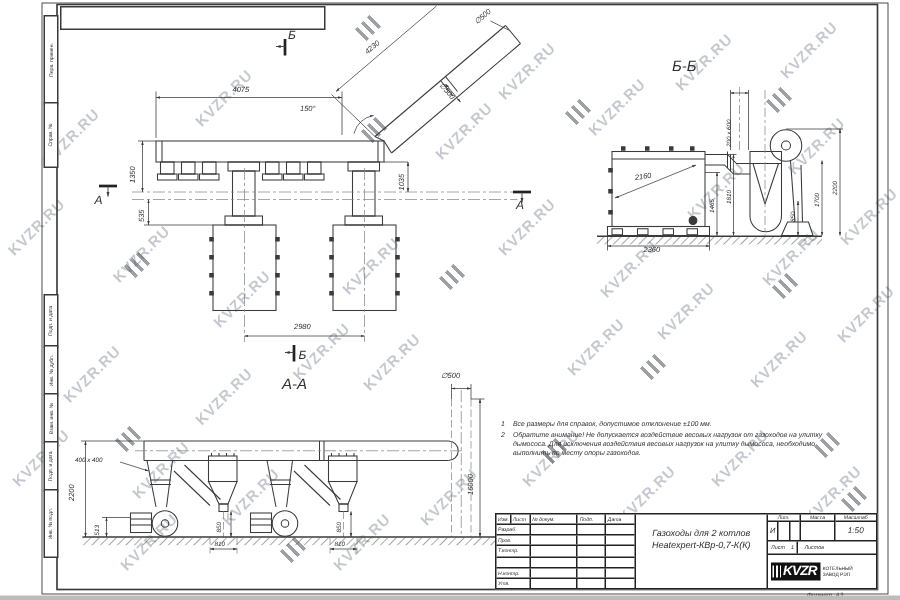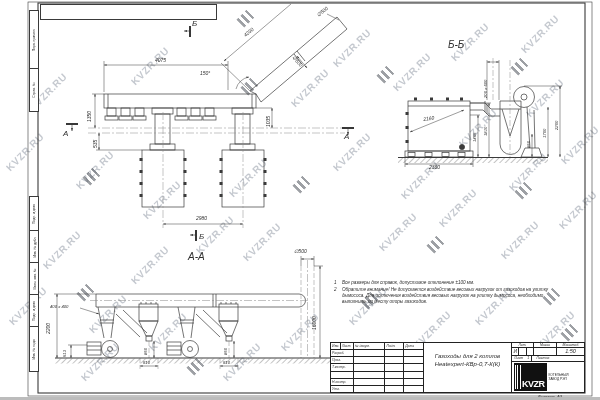--- a/index.html
+++ b/index.html
@@ -41,22 +41,22 @@
   .lit-cells{display:flex;width:100%;flex:1;}
   .lit-cells span{flex:1;border-right:0.5px solid #222;display:flex;align-items:center;justify-content:center;
                   font-size:5px;font-style:italic;}
   .lit-cells span:last-child{border-right:none;}
   .tbr-val{flex:1;display:flex;align-items:center;justify-content:center;font-size:5.5px;font-style:italic;}
   .tbr-sheet{height:8px;border-bottom:0.7px solid #222;display:flex;align-items:center;
              font-size:3.6px;font-style:italic;}
   .tbr-sheet span{padding:0 2px;}
   .sheet-sep{border-left:0.5px solid #222;height:100%;display:flex;align-items:center;}
   .tbr-logo{flex:1;display:flex;align-items:center;padding:1px 2px;gap:2px;}
-  .logo-box{background:#111;color:#fff;font-weight:bold;font-size:9px;
-            padding:16px 2px 1px 8px;letter-spacing:-0.5px;position:relative;line-height:11px;}
+  .logo-box{background:#111;color:#fff;font-weight:bold;font-style:italic;font-size:9px;
+            padding:0 2px 1px 8px;letter-spacing:-0.5px;position:relative;line-height:11px;}
   .logo-box::before{content:"";position:absolute;left:1px;top:2px;bottom:2px;width:6px;
             background:repeating-linear-gradient(90deg,#fff 0 1px,#111 1px 2.4px);}
   .company{font-size:3.2px;line-height:1.3;color:#222;}
   .format-note{position:absolute;left:538px;top:394px;font-size:4.2px;font-style:italic;color:#333;}
   .bottom-bar{position:absolute;left:0;top:397px;width:600px;height:3px;background:#bcbcbc;}
 </style>
 </head>
 <body>
 
 <div class="page">

